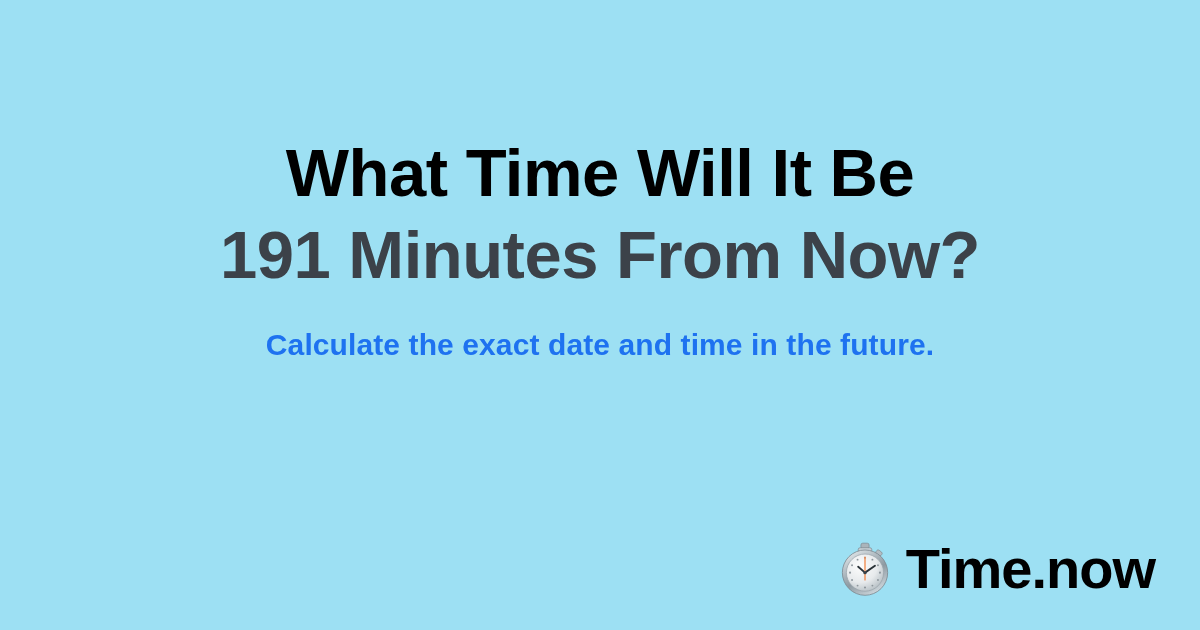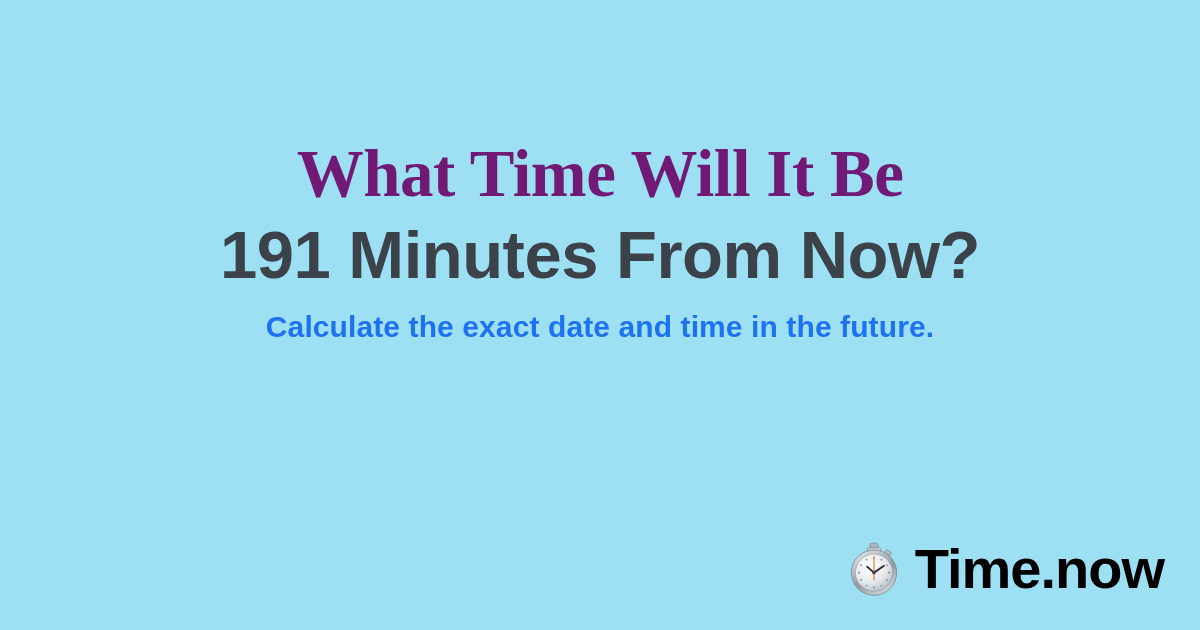--- a/index.html
+++ b/index.html
@@ -32,34 +32,34 @@
     font-family: "Liberation Sans", sans-serif;
     font-weight: bold;
     font-size: 67px;
     line-height: 82px;
     letter-spacing: -0.5px;
     white-space: nowrap;
   }
   .subtitle {
     position: absolute;
     left: 0;
-    top: 308px;
+    top: 326px;
     width: 1200px;
     text-align: center;
     color: #1E72F0;
     font-family: "Liberation Sans", sans-serif;
     font-weight: bold;
     font-size: 30px;
     line-height: 38px;
     letter-spacing: 0.1px;
     white-space: nowrap;
   }
   .brand {
     position: absolute;
-    right: 36px;
+    right: 45px;
     bottom: 32px;
     display: flex;
     align-items: center;
     gap: 12px;
   }
   .brand-icon {
     width: 58px;
     height: 58px;
     display: block;
     flex: 0 0 auto;
@@ -73,21 +73,21 @@
     letter-spacing: -1px;
     white-space: nowrap;
   }
 </style>
 </head>
 <body>
 
 <div id="og-card" style="background: rgb(157, 224, 243);">
 
   <div class="headline-block">
-    <span class="headline-line" style="color: #701a75; font-family: Liberation Serif, serif;">What Time Will It Be</span>
+    <span class="headline-line" style="color: #000000;">What Time Will It Be</span>
     <span class="headline-line" style="color: rgb(60, 66, 73);">191 Minutes From Now?</span>
   </div>
 
   <div class="subtitle" style="color: rgb(30, 114, 240);">Calculate the exact date and time in the future.</div>
 
   <div class="brand">
     <span class="brand-icon">
       <svg viewBox="0 0 64 64" width="58" height="58" aria-hidden="true">
         <defs>
           <radialGradient id="bodyGrad" cx="38%" cy="32%" r="72%">

